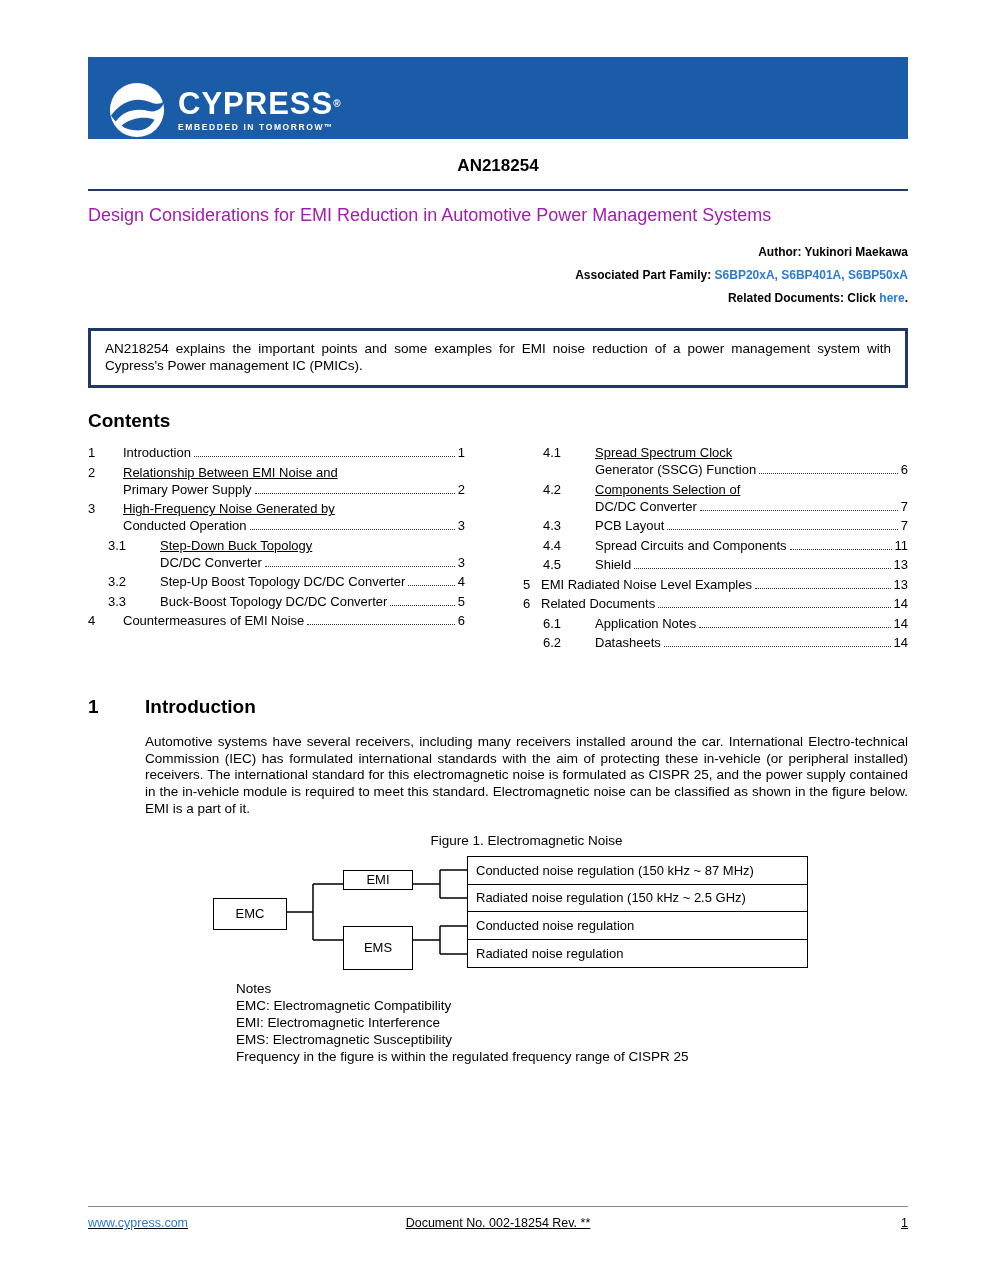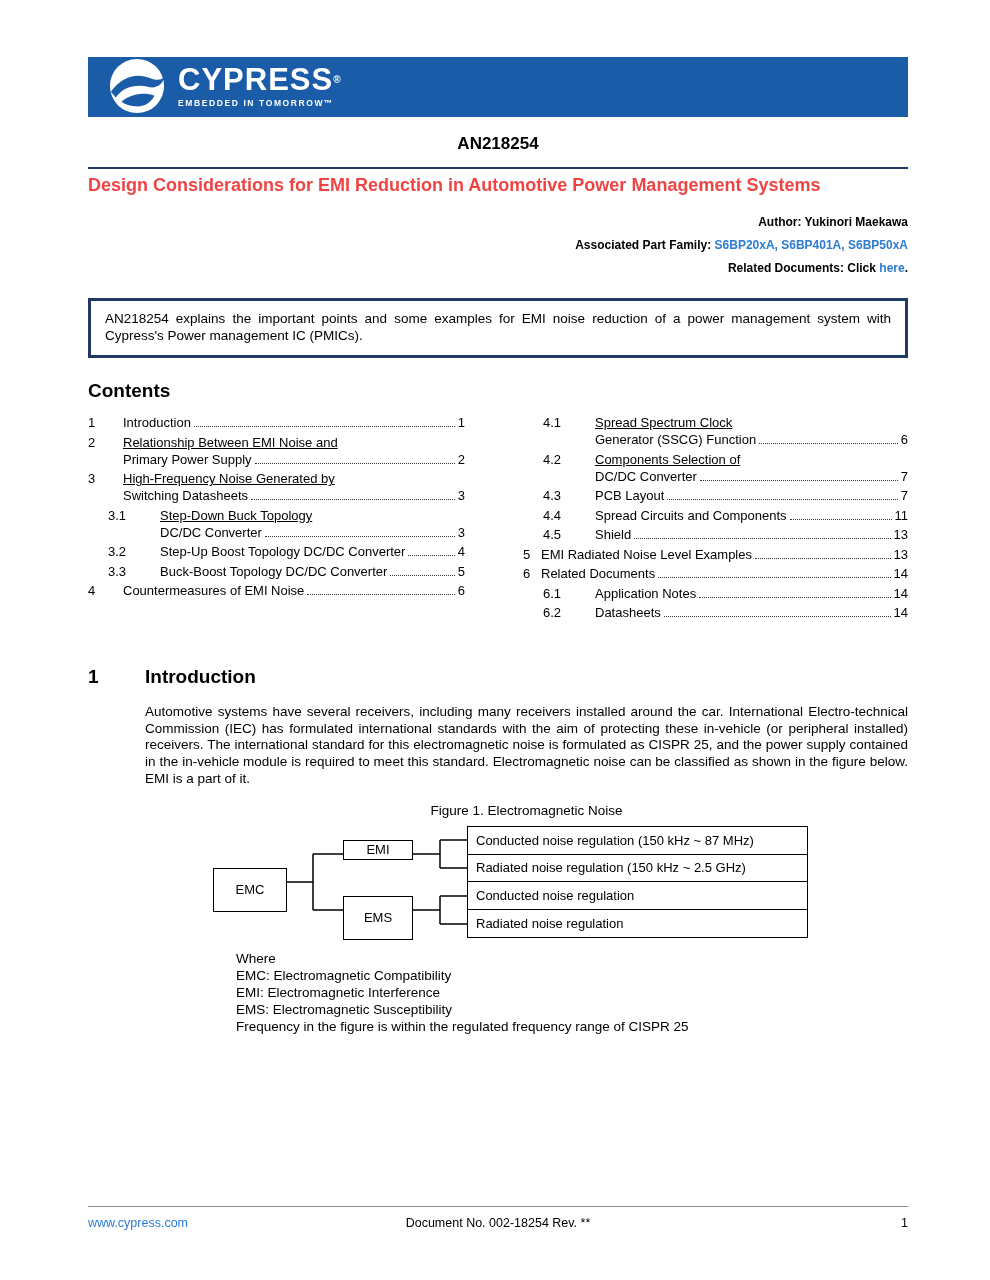--- a/index.html
+++ b/index.html
@@ -5,35 +5,35 @@
 <style>
   html, body { margin:0; padding:0; background:#ffffff; }
   body {
     width:990px; height:1280px; position:relative;
     font-family:"Liberation Sans", sans-serif; color:#000;
   }
   .content { position:absolute; left:88px; top:0; width:820px; }
 
   
   .banner {
-    margin-top:57px; height:60px; background:#1A5CA8;
-    display:flex; align-items:flex-start; padding-left:20px; box-sizing:border-box;
+    margin-top:57px; height:82px; background:#1A5CA8;
+    display:flex; align-items:flex-end; padding-left:20px; box-sizing:border-box;
   }
   .logo { display:flex; align-items:center; }
   .logo-mark { margin-right:12px; }
   .brand-row { color:#fff; font-weight:bold; font-size:31px; letter-spacing:1px; line-height:30px; }
   .brand-row .reg { font-size:10px; vertical-align:top; }
   .tagline { color:#fff; font-weight:bold; font-size:8.5px; letter-spacing:1.6px; margin-top:3px; }
 
   .doc-number { text-align:center; font-weight:bold; font-size:17px; margin-top:17px; }
 
   .title-rule { border:none; border-top:2.5px solid #1F3864; margin:13px 0 0; }
   .page-title {
-    color:#ef4444; font-size:18px; font-weight:bold;
-    margin:4px 0 0; line-height:1.35; max-width:745px;
+    color:#a21caf; font-size:18px; font-weight:normal;
+    margin:12px 0 0; line-height:1.35; max-width:745px;
   }
 
   .author-block { text-align:right; font-weight:bold; font-size:12px; line-height:23px; margin-top:14px; }
   .link { color:#2B7BD4; text-decoration:none; }
 
   .abstract-box {
     border:3px solid #1F3864; margin-top:18px; padding:9px 14px 11px;
     font-size:13.5px; line-height:17px; text-align:justify;
   }
 
@@ -58,38 +58,38 @@
   .section-num { width:57px; flex:none; }
 
   .intro-body { margin:16px 0 0 57px; font-size:13.5px; line-height:16.8px; text-align:justify; }
   .figure-caption { margin:15px 0 0 57px; text-align:center; font-size:13.5px; }
 
   .figure-diagram { position:relative; width:600px; height:112px; margin:8px 0 0 125px; font-size:13px; }
   .fig-box {
     position:absolute; border:1.5px solid #000; box-sizing:border-box; background:#fff;
     display:flex; align-items:center; justify-content:center;
   }
-  .fig-emc { left:0; top:42px; width:74px; height:44px; }
+  .fig-emc { left:0; top:42px; width:74px; height:32px; }
   .fig-emi { left:130px; top:14px; width:70px; height:20px; }
   .fig-ems { left:130px; top:70px; width:70px; height:44px; }
   .fig-rows {
     position:absolute; left:254px; top:0; width:341px; height:112px;
     border:1.5px solid #000; box-sizing:border-box; background:#fff;
     display:flex; flex-direction:column;
   }
   .fig-row { flex:1; display:flex; align-items:center; padding-left:8px; border-top:1.5px solid #000; }
   .fig-row:first-child { border-top:none; }
   .fig-connectors { position:absolute; left:0; top:0; pointer-events:none; }
 
   .figure-notes { margin:12px 0 0 148px; font-size:13.5px; line-height:17px; }
 
   .footer {
     position:absolute; left:88px; top:1206px; width:820px;
     border-top:1px solid #8a8a8a; padding-top:9px;
-    display:flex; font-size:12.5px; align-items:baseline;
+    display:flex; font-size:12.5px; align-items:baseline;text-decoration:underline;
   }
   .footer-site { width:170px; flex:none; }
   .footer-doc { flex:1; text-align:center; }
   .footer-page { width:170px; flex:none; text-align:right; }
 </style>
 </head>
 <body>
 
 <div class="content">
 
@@ -154,21 +154,21 @@
               <span class="toc-page">2</span>
             </span>
           </span>
         </div>
 
         <div class="toc-item">
           <span class="toc-num">3</span>
           <span class="toc-body">
             <span class="toc-line1">High-Frequency Noise Generated by</span>
             <span class="toc-line2">
-              <span class="toc-text">Switching Datasheets</span>
+              <span class="toc-text">Conducted Operation</span>
               <span class="toc-leader"></span>
               <span class="toc-page">3</span>
             </span>
           </span>
         </div>
 
         <div class="toc-item sub">
           <span class="toc-num">3.1</span>
           <span class="toc-body">
             <span class="toc-line1">Step-Down Buck Topology</span>
@@ -351,21 +351,21 @@
     <div class="fig-rows">
       <div class="fig-row">Conducted noise regulation (150 kHz ~ 87 MHz)</div>
       <div class="fig-row">Radiated noise regulation (150 kHz ~ 2.5 GHz)</div>
       <div class="fig-row">Conducted noise regulation</div>
       <div class="fig-row">Radiated noise regulation</div>
     </div>
   </div>
 
   <div class="figure-notes">
 
-      <div class="note-line">Where</div>
+      <div class="note-line">Notes</div>
 
       <div class="note-line">EMC: Electromagnetic Compatibility</div>
 
       <div class="note-line">EMI: Electromagnetic Interference</div>
 
       <div class="note-line">EMS: Electromagnetic Susceptibility</div>
 
       <div class="note-line">Frequency in the figure is within the regulated frequency range of CISPR 25</div>
     </div>
 

